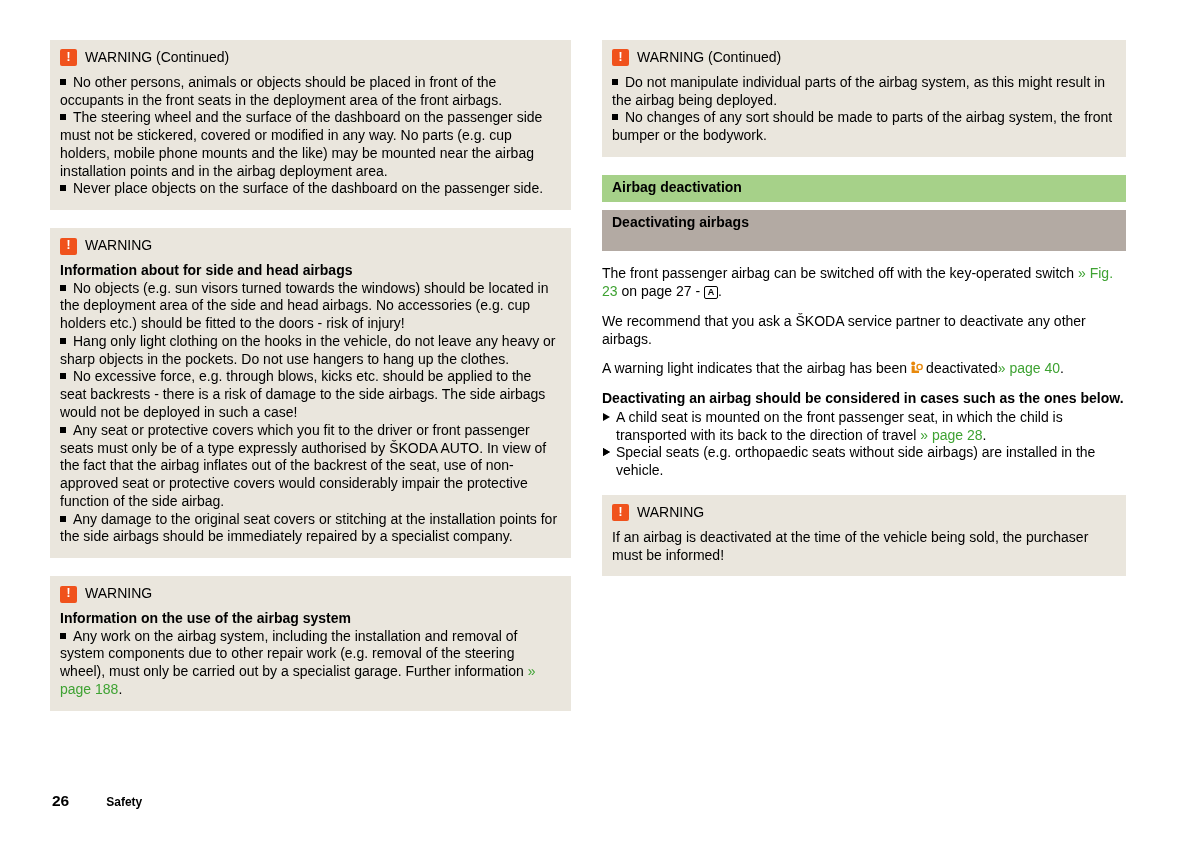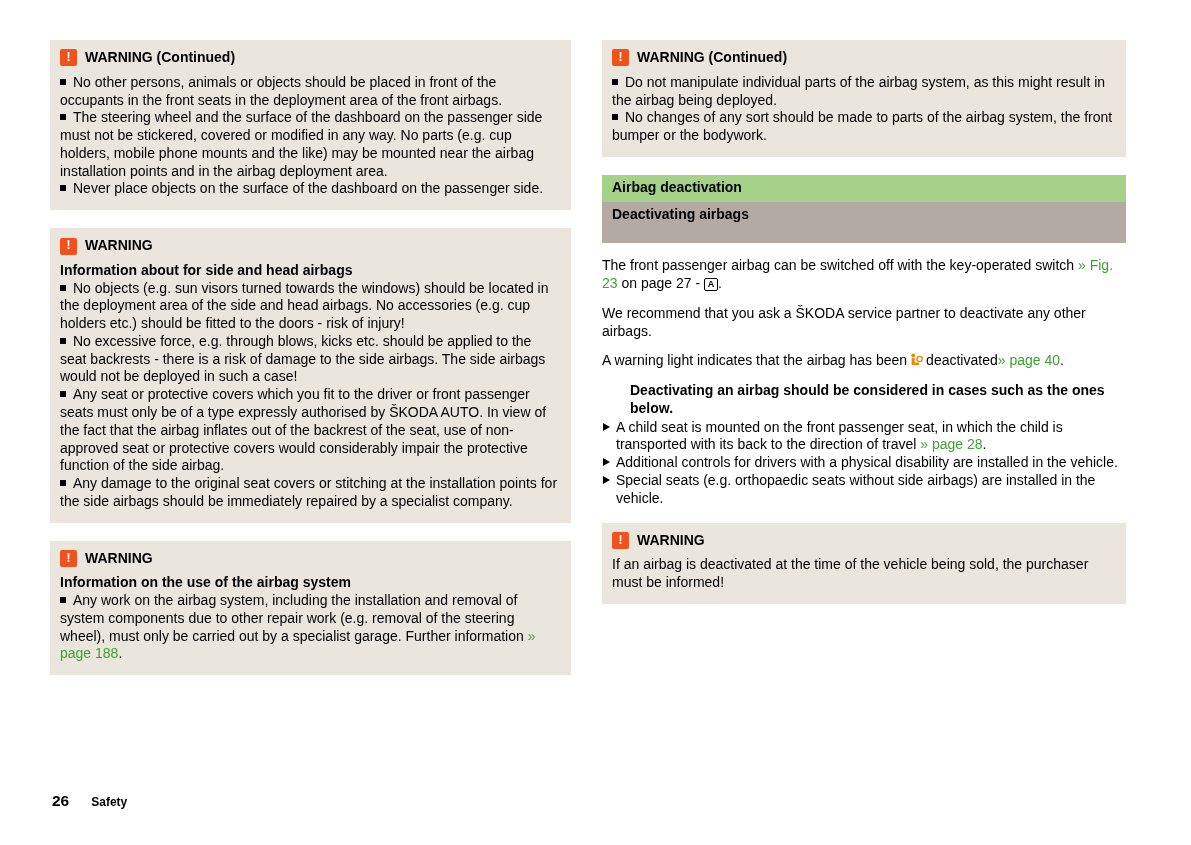--- a/index.html
+++ b/index.html
@@ -11,46 +11,46 @@
   .columns { position:absolute; left:50px; top:40px; display:grid;
              grid-template-columns:521px 524px; column-gap:31px; align-items:start; }
   .col { font-size:14px; line-height:1.27; color:#000; }
 
   
   .warning-box { background:var(--warning-box-bg,#eae6dd); padding:9px 12px 12px 10px; margin-bottom:18px; }
   .w-head { display:flex; align-items:center; gap:8px; margin-bottom:7px; }
   .w-icon { width:17px; height:17px; background:var(--warning-icon-bg,#f0521c); color:#fff;
             font-weight:bold; font-size:12px; display:inline-flex; align-items:center;
             justify-content:center; border-radius:2px; flex:0 0 auto; }
-  .w-title { font-weight:bold; }
+  .w-title { font-weight:normal; }
   .w-subtitle { font-weight:bold; }
   .sq { display:inline-block; width:6px; height:6px; background:#000; margin-right:7px; vertical-align:2px; }
 
   
-  .hdr-green { background:var(--green-header-bg,#a6d189); font-weight:bold; padding:4px 10px 5px; }
+  .hdr-green { background:var(--green-header-bg,#a6d189); font-weight:bold; padding:4px 10px 5px; margin-bottom:8px; }
   .hdr-gray  { background:var(--gray-header-bg,#b3aaa3); font-weight:bold; padding:4px 10px 20px; margin-bottom:14px; }
 
   
   .para { margin-bottom:12px; }
-  .para.bold { font-weight:bold; margin-bottom:1px;margin-left:28px; }
+  .para.bold { font-weight:bold; margin-bottom:1px; }
   a.link { color:var(--link-green,#3ea232); text-decoration:none; cursor:pointer; }
   .italic { }
   .keybox { display:inline-flex; align-items:center; justify-content:center; width:14px; height:13px;
             border:1px solid #000; border-radius:2px; font-size:9px; font-weight:bold; vertical-align:1px; }
 
   .arrow-item { position:relative; padding-left:14px; }
   .arrow { position:absolute; left:1px; top:4px; width:0; height:0;
            border-left:7px solid #000; border-top:4.5px solid transparent; border-bottom:4.5px solid transparent; }
   .arrow-item + .warning-box { margin-top:15px; }
 
   .inline-icon { display:inline-block; margin:0 2px; }
   .inline-icon svg { vertical-align:-2px; }
 
   
-  .footer { position:absolute; left:52px; top:792px; display:flex; align-items:baseline; gap:22px; }
+  .footer { position:absolute; left:52px; top:792px; display:flex; align-items:baseline; gap:37px; }
   .footer .pagenum { font-weight:bold; font-size:15.5px; }
   .footer .section { font-weight:bold; font-size:12px; }
 </style>
 </head>
 <body>
 
 <div class="page">
   <div class="columns">
     <div class="col" id="col-left">
         <div class="warning-box">
@@ -62,20 +62,21 @@
           <div class="w-item"><span class="sq"></span><span>The steering wheel and the surface of the dashboard on the passenger side must not be stickered, covered or modified in any way. No parts (e.g. cup holders, mobile phone mounts and the like) may be mounted near the airbag installation points and in the airbag deployment area.</span></div>
           <div class="w-item"><span class="sq"></span><span>Never place objects on the surface of the dashboard on the passenger side.</span></div>
         </div>
         <div class="warning-box">
           <div class="w-head">
             <span class="w-icon">!</span>
             <span class="w-title">WARNING</span>
           </div>
           <div class="w-subtitle">Information about for side and head airbags</div>
           <div class="w-item"><span class="sq"></span><span>No objects (e.g. sun visors turned towards the windows) should be located in the deployment area of the side and head airbags. No accessories (e.g. cup holders etc.) should be fitted to the doors - risk of injury!</span></div>
+          <div class="w-item"><span class="sq"></span><span>Hang only light clothing on the hooks in the vehicle, do not leave any heavy or sharp objects in the pockets. Do not use hangers to hang up the clothes.</span></div>
           <div class="w-item"><span class="sq"></span><span>No excessive force, e.g. through blows, kicks etc. should be applied to the seat backrests - there is a risk of damage to the side airbags. The side airbags would not be deployed in such a case!</span></div>
           <div class="w-item"><span class="sq"></span><span>Any seat or protective covers which you fit to the driver or front passenger seats must only be of a type expressly authorised by ŠKODA AUTO. In view of the fact that the airbag inflates out of the backrest of the seat, use of non-approved seat or protective covers would considerably impair the protective function of the side airbag.</span></div>
           <div class="w-item"><span class="sq"></span><span>Any damage to the original seat covers or stitching at the installation points for the side airbags should be immediately repaired by a specialist company.</span></div>
         </div>
         <div class="warning-box">
           <div class="w-head">
             <span class="w-icon">!</span>
             <span class="w-title">WARNING</span>
           </div>
           <div class="w-subtitle">Information on the use of the airbag system</div>
@@ -97,21 +98,21 @@
         <div class="para"><span>We recommend that you ask a ŠKODA service partner to deactivate any other airbags.</span></div>
         <div class="para"><span>A warning light indicates that the airbag has been</span><span class="inline-icon"><svg width="15" height="14" viewBox="0 0 15 14">
               <g fill="var(--indicator-amber,#e8890c)">
                 <circle cx="4.2" cy="2.6" r="2"></circle>
                 <path d="M2.6 5h3.1v4.6h4.3V12H2.6z"></path>
               </g>
               <circle cx="10.6" cy="6" r="2.6" fill="none" stroke="var(--indicator-amber,#e8890c)" stroke-width="1.4"></circle>
             </svg></span><span>deactivated</span><a class="link">» page 40</a><span>.</span></div>
         <div class="para bold"><span>Deactivating an airbag should be considered in cases such as the ones below.</span></div>
         <div class="arrow-item"><span class="arrow"></span><span class="arrow-text"><span>A child seat is mounted on the front passenger seat, in which the child is transported with its back to the direction of travel </span><a class="link">» page 28</a><span>.</span></span></div>
-        <div class="arrow-item"><span class="arrow"></span><span class="arrow-text"><span>Additional controls for drivers with a physical disability are installed in the vehicle.</span></span></div>
+        <div class="arrow-item"><span class="arrow"></span></div>
         <div class="arrow-item"><span class="arrow"></span><span class="arrow-text"><span>Special seats (e.g. orthopaedic seats without side airbags) are installed in the vehicle.</span></span></div>
         <div class="warning-box">
           <div class="w-head">
             <span class="w-icon">!</span>
             <span class="w-title">WARNING</span>
           </div>
           <div class="w-item"><span>If an airbag is deactivated at the time of the vehicle being sold, the purchaser must be informed!</span></div>
         </div>
       </div>
   </div>

